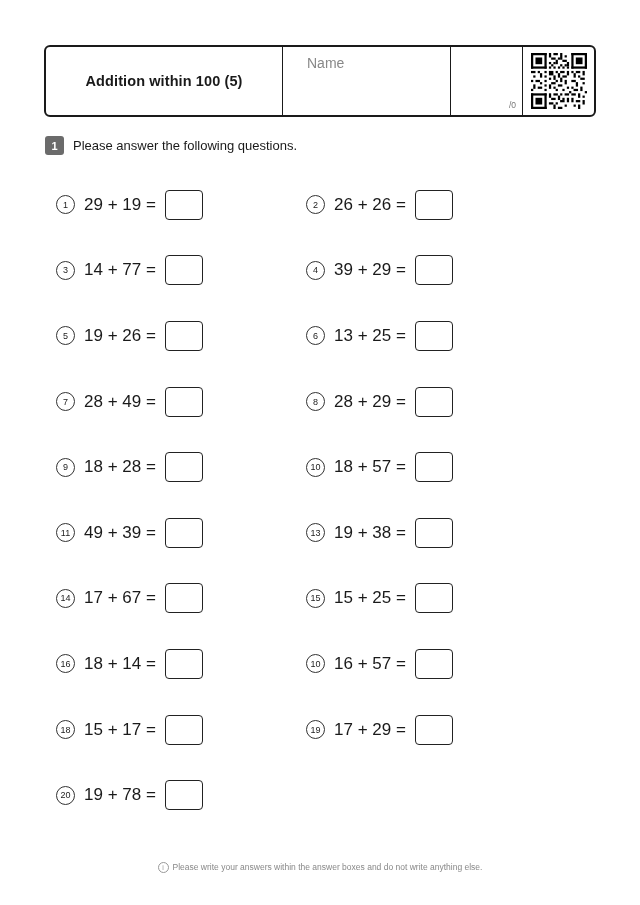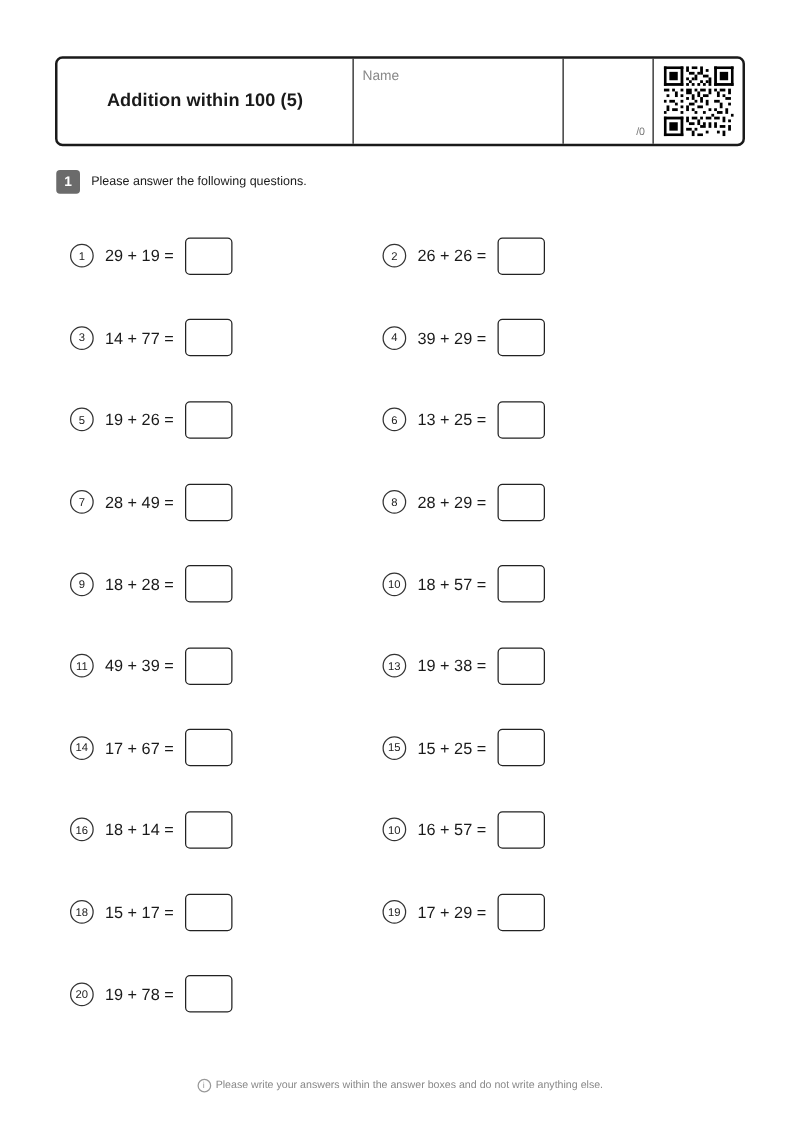--- a/index.html
+++ b/index.html
@@ -42,23 +42,23 @@
     box-sizing: border-box;
   }
   .header-name {
     width: 168px;
     border-left: 1px solid #1a1a1a;
     box-sizing: border-box;
     position: relative;
   }
   .header-name-label {
     position: absolute;
-    left: 7px;
+    left: 24px;
     top: 8px;
-    font-size: 11px;
+    font-size: 14px;
     color: #888;
   }
   .header-score {
     width: 72px;
     border-left: 1px solid #1a1a1a;
     box-sizing: border-box;
     position: relative;
   }
   .header-score-label {
     position: absolute;
@@ -96,21 +96,21 @@
     background: #6b6b6b;
     color: #fff;
     border-radius: 3px;
     font-size: 11px;
     font-weight: bold;
     display: flex;
     align-items: center;
     justify-content: center;
   }
   .instruction-text {
-    font-size: 10px;
+    font-size: 13px;
     color: #1a1a1a;
   }
 
   
   .questions {
     position: absolute;
     left: 56px;
     top: 172px;
     width: 500px;
     display: flex;
@@ -130,21 +130,21 @@
     border: 1px solid #333;
     border-radius: 50%;
     font-size: 9px;
     display: flex;
     align-items: center;
     justify-content: center;
     color: #222;
     margin-right: 9px;
   }
   .q-text {
-    font-size: 13px;
+    font-size: 17px;
     white-space: nowrap;
     margin-right: 9px;
   }
   .q-box {
     width: 38px;
     height: 30px;
     border: 1.4px solid #222;
     border-radius: 4px;
     background: #fff;
     box-sizing: border-box;

